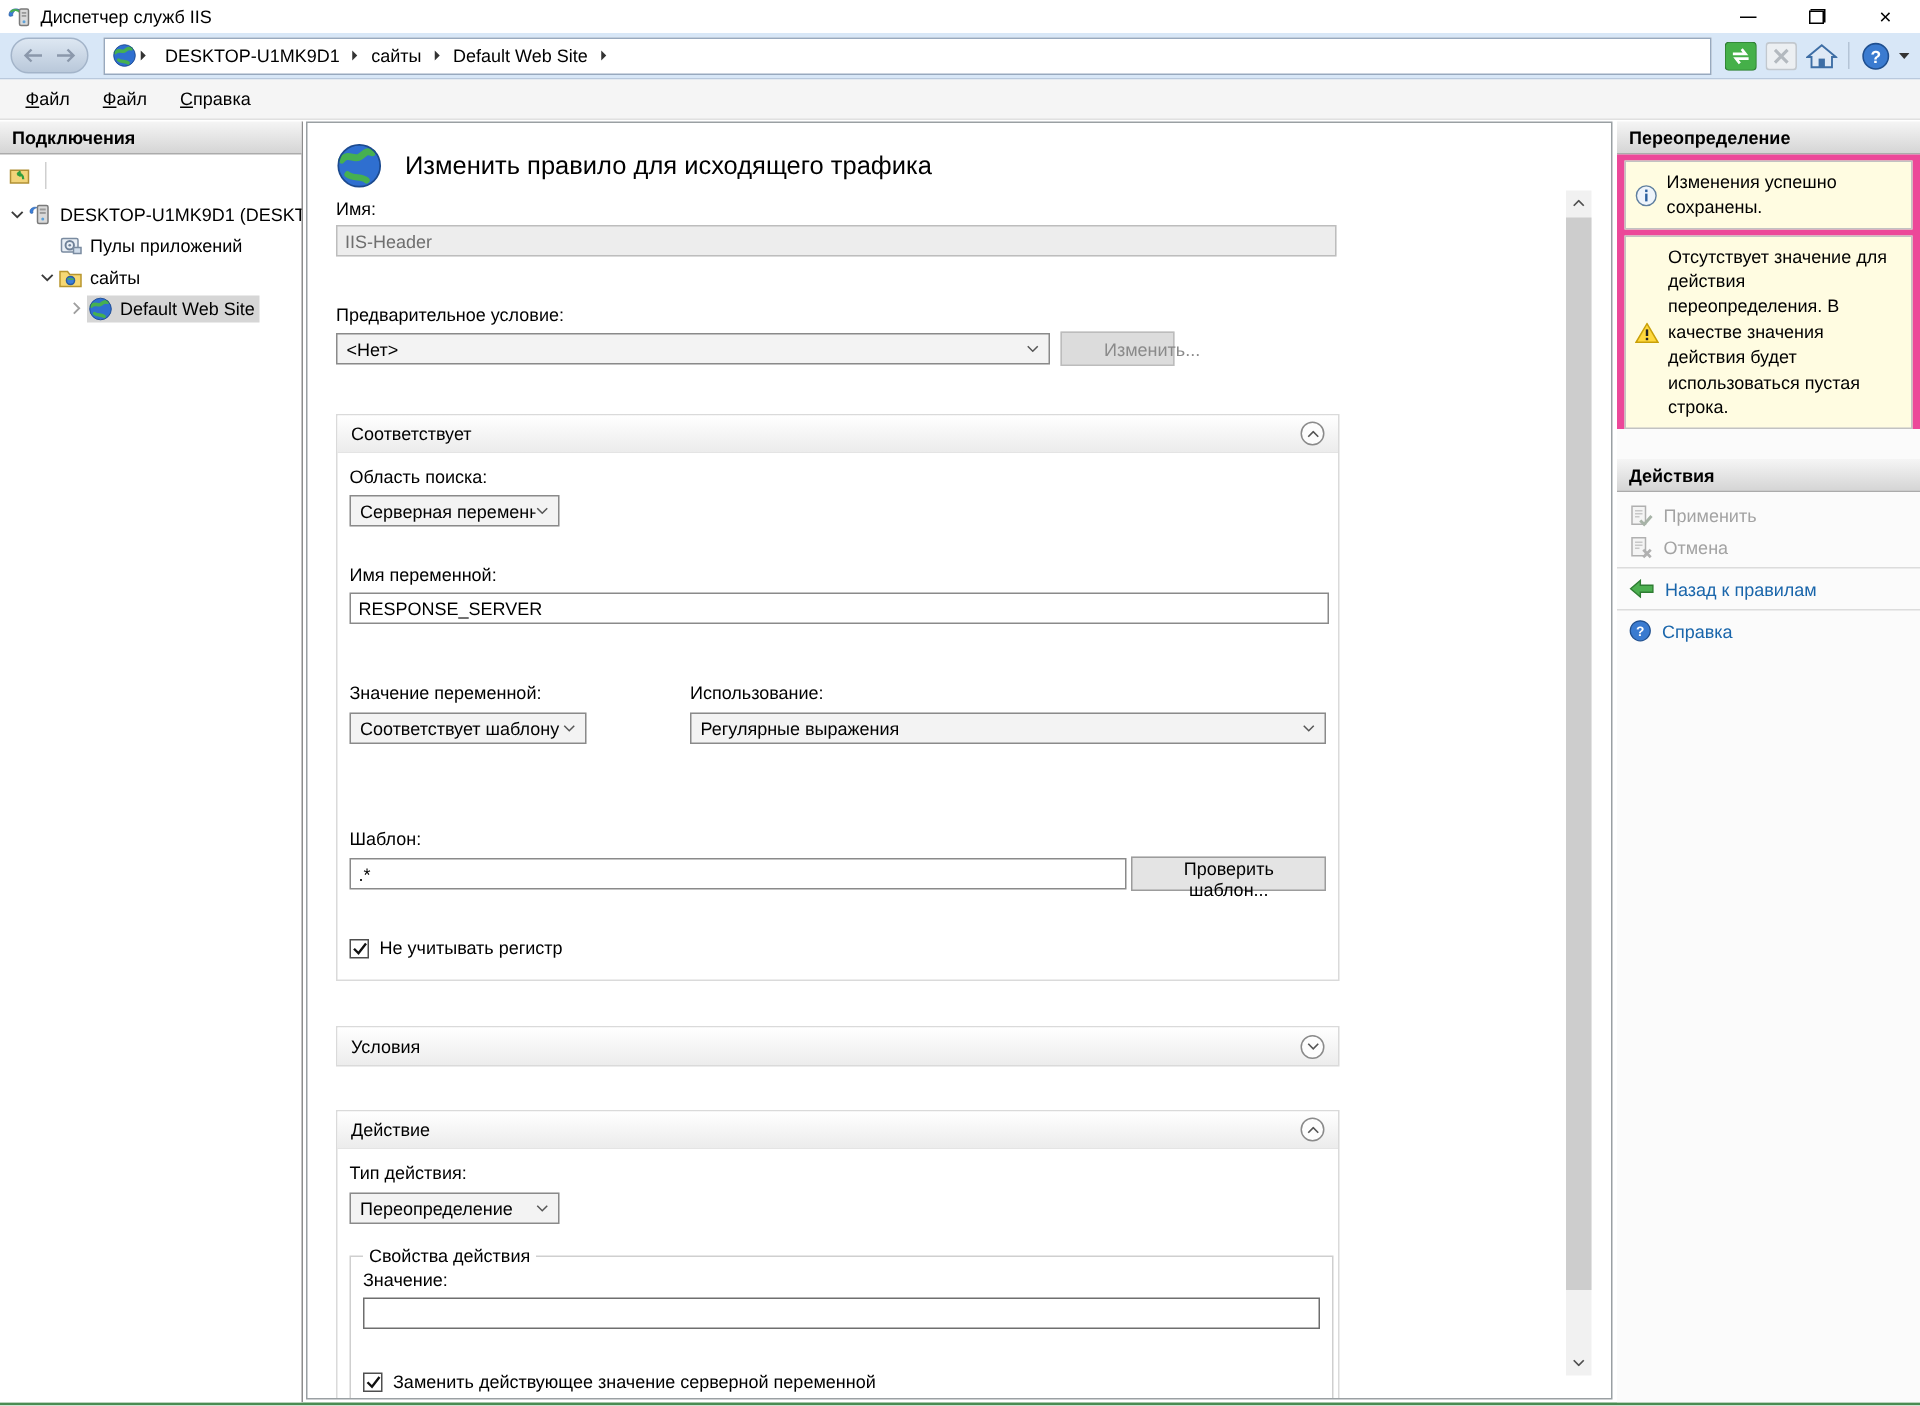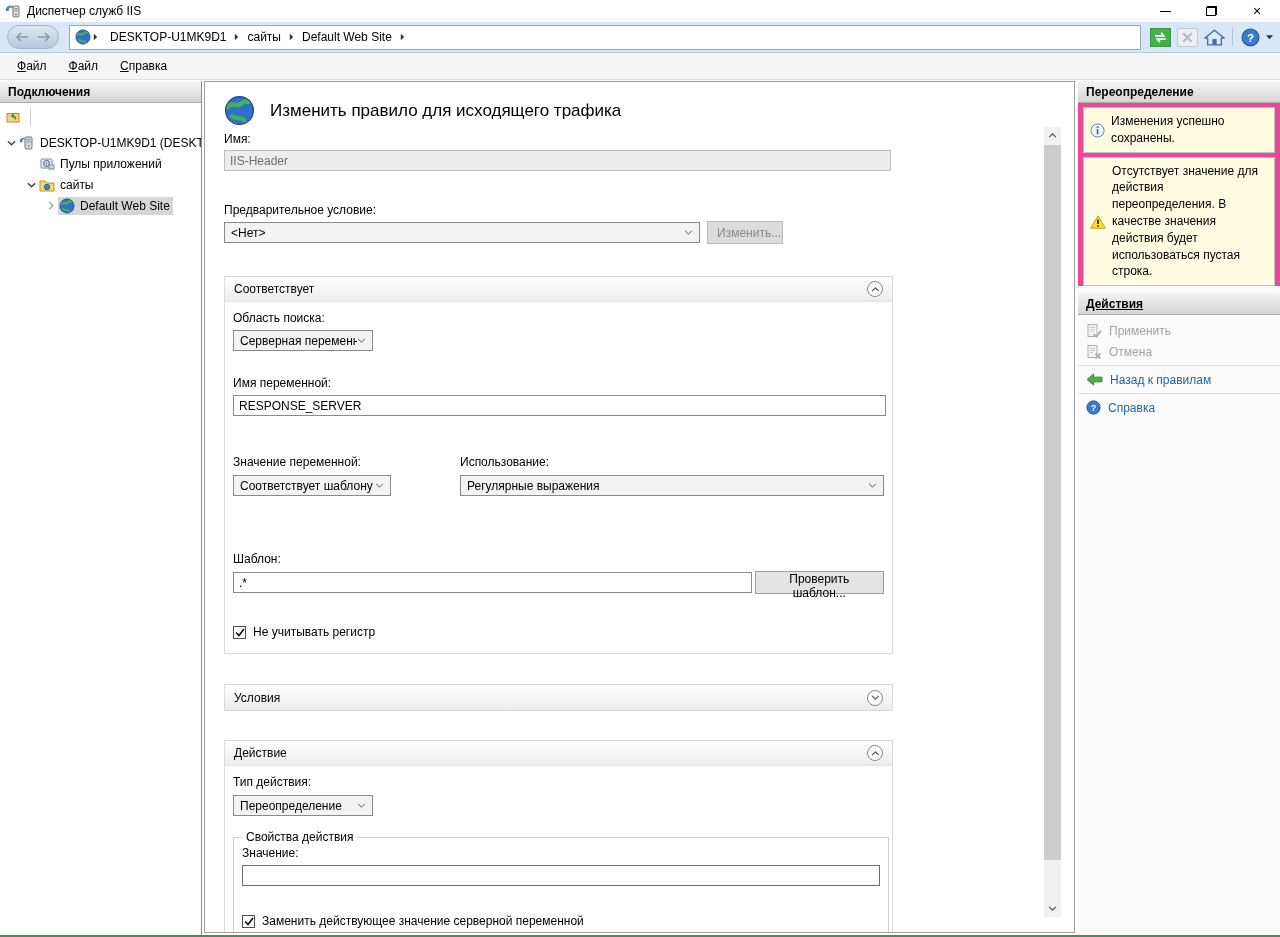--- a/index.html
+++ b/index.html
@@ -50,21 +50,21 @@
   
   .content-panel { position:absolute; left:204px; top:1px; bottom:2px; width:871px; border:1px solid #9aa0a3; background:#fff; overflow:hidden; }
   .formarea { padding-left:19px; }
   .content-header { margin-top:13px; display:flex; align-items:center; gap:15px; }
   .content-title { font-size:17px; font-weight:400; }
   .field-label { margin-top:9px; }
   .tbox { height:21px; border:1px solid #8a8a8a; background:#fff; font-family:"Liberation Sans",sans-serif; font-size:12px; padding:0 5px; display:block; }
   .tbox:disabled, .tbox.disabled { background:#ededed; border-color:#bdbdbd; color:#6f6f6f; }
   .combo { height:21px; border:1px solid #8a8a8a; background:#f3f3f3; display:flex; align-items:center; padding:0 6px; white-space:nowrap; overflow:hidden; }
   .combo .combo-text { flex:1; overflow:hidden; }
-  .btn { height:23px; border:1px solid #9c9c9c; background:#e4e4e4; font-family:"Liberation Sans",sans-serif; font-size:12px; padding:0 9px; }
+  .btn { height:23px; border:1px solid #9c9c9c; background:#e4e4e4; font-family:"Liberation Sans",sans-serif; font-size:12px; padding:0 28px; }
   .btn.disabled { color:#8a8a8a; border-color:#bcbcbc; background:#dcdcdc; }
 
   .row { display:flex; align-items:center; }
 
   .section { width:669px; border:1px solid #dadada; margin-top:0; background:#fff; }
   .sec-header { height:25px; display:flex; align-items:center; padding:0 9px; background:linear-gradient(#ffffff,#ececec); border-bottom:1px solid #e4e4e4; }
   .sec-header .sec-title { flex:1; }
   .chev-circle { width:16px; height:16px; border:1px solid #8a8a8a; border-radius:50%; display:flex; align-items:center; justify-content:center; background:#fdfdfd; }
   .sec-body { padding:0 8px 14px 8px; }
 
@@ -78,21 +78,21 @@
   .scrollbar { position:absolute; right:13px; top:45px; width:17px; height:790px; background:#f1f1f1; }
   .sb-arrow { position:absolute; left:0; width:17px; height:17px; display:flex; align-items:center; justify-content:center; }
   .sb-up { top:0; } .sb-down { bottom:0; }
   .sb-thumb { position:absolute; left:0; top:18px; width:17px; height:715px; background:#cdcdcd; }
 
   
   .right-panel { position:absolute; left:1078px; top:1px; bottom:0; right:0; background:#fbfbfb; }
   .alerts { padding:4px 5px 0 5px; background:#ec4899; }
   .alert { border:1px solid #c2c2c2; background:#fffce1; padding:5px 6px; display:flex; gap:6px; line-height:1.4; margin-bottom:4px; }
   .alert .alert-icon { flex:0 0 15px; padding-top:1px; }
-  .actions-header { margin-top:7px;text-decoration:underline; }
+  .actions-header { margin-top:20px; }
   .action-list { padding:5px 0 0 0; }
   .action-item { display:flex; align-items:center; gap:7px; padding:2px 8px; height:21px; }
   .action-item .label-disabled { color:#a3a3a3; }
   .action-item .label-link { color:#1a66ab; }
   .action-sep { height:1px; background:#dcdcdc; margin:3px 0; }
 
   .icon { display:inline-flex; align-items:center; justify-content:center; }
 </style>
 </head>
 <body>

